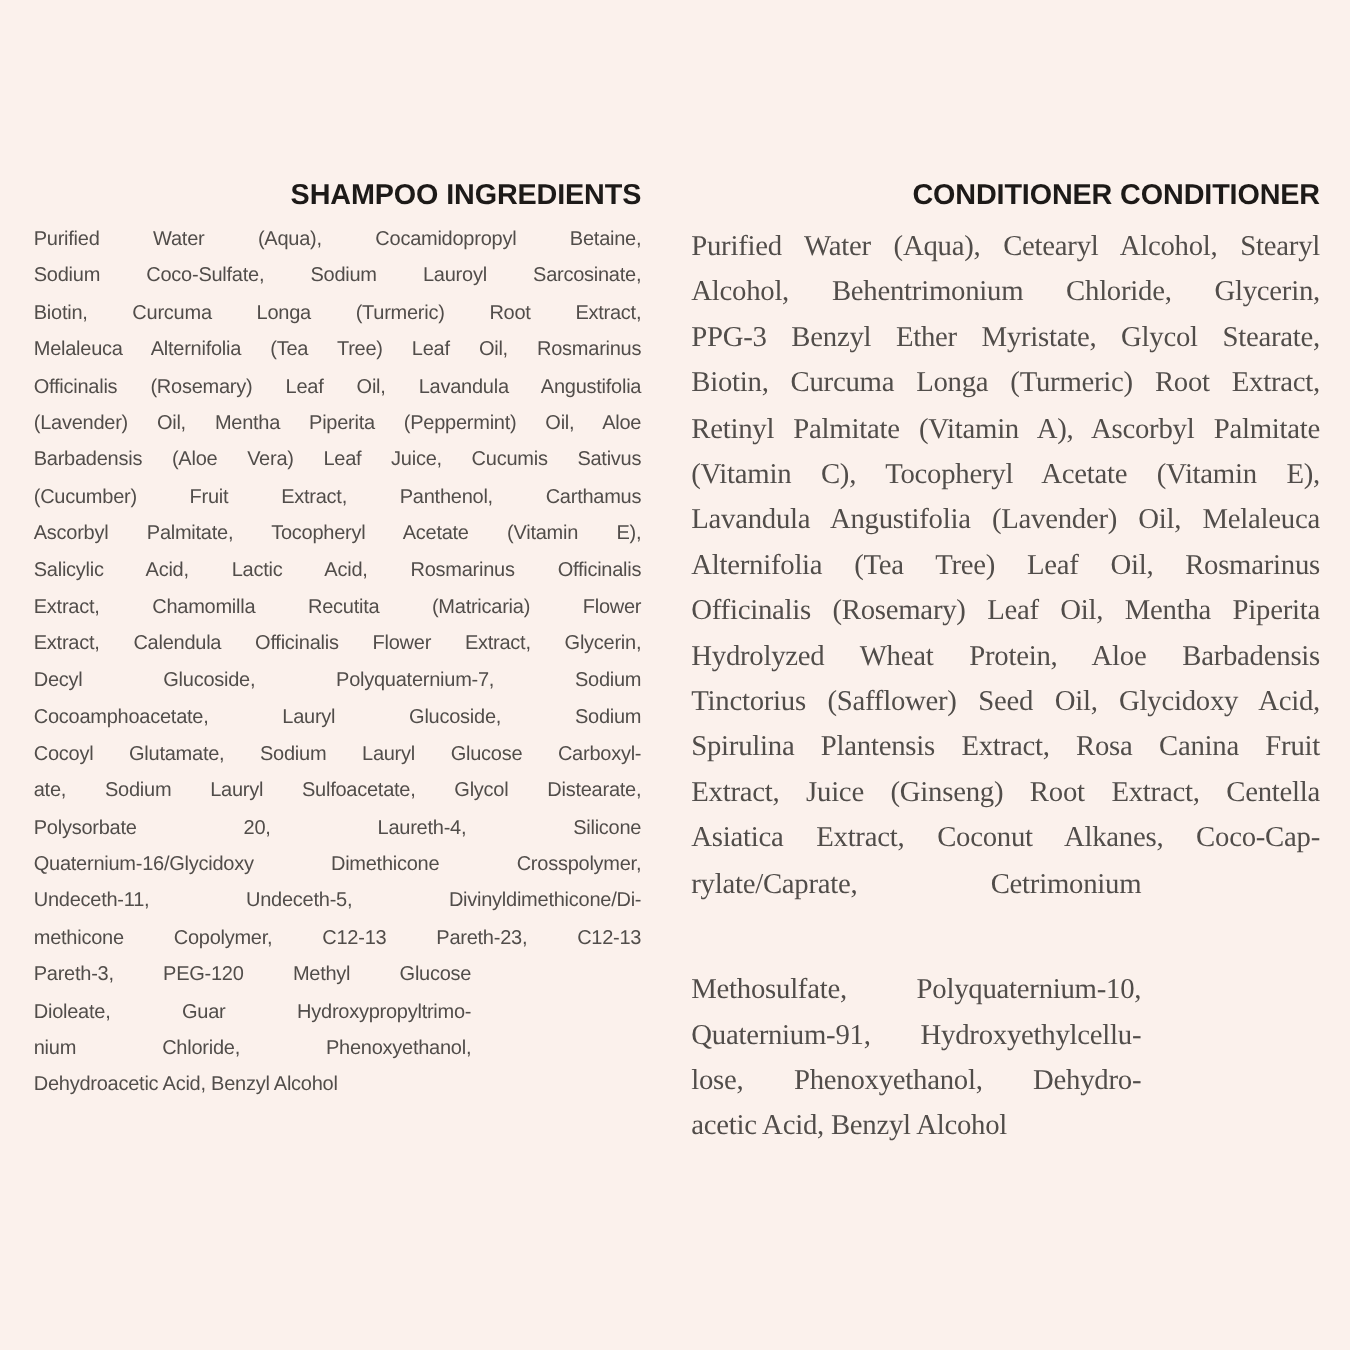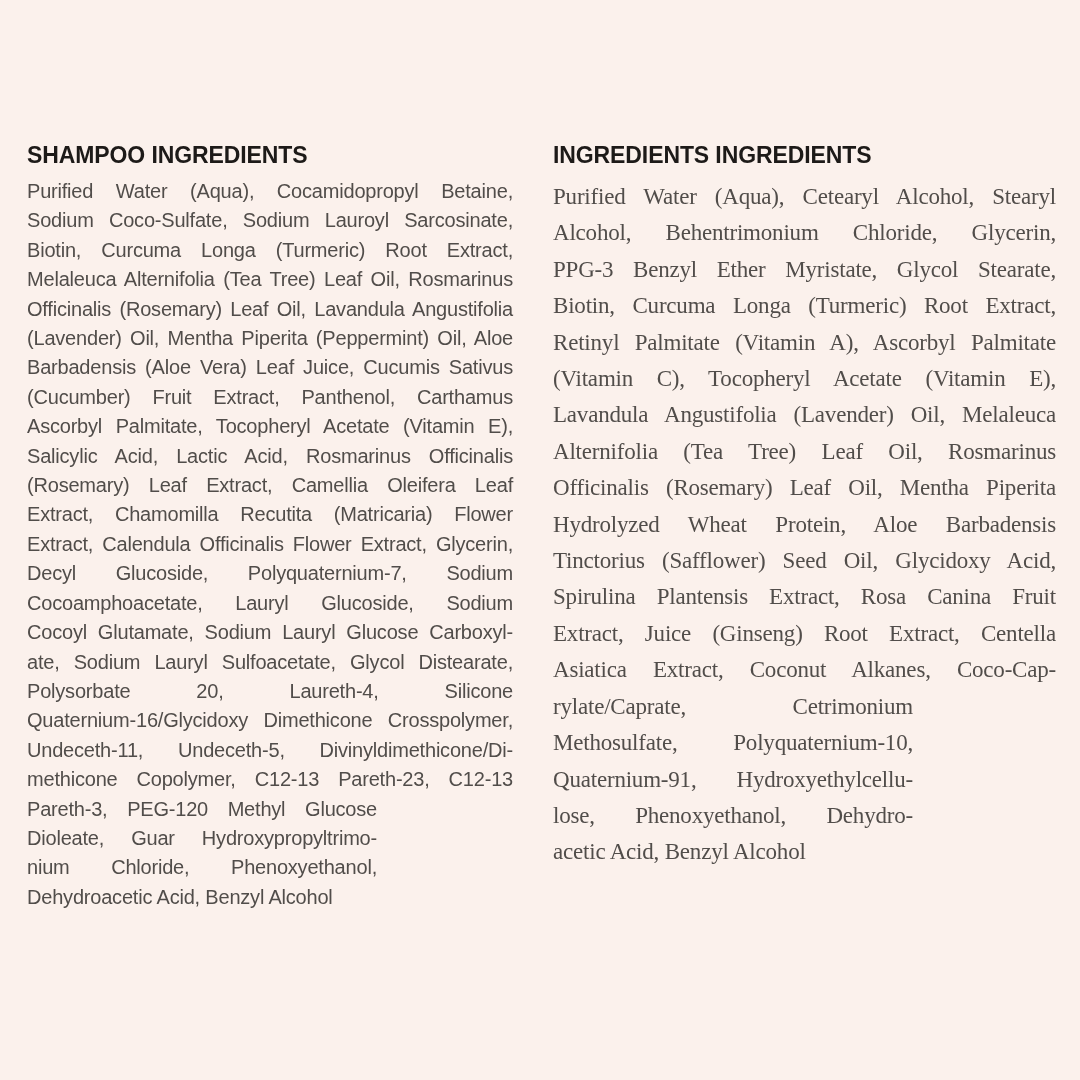--- a/index.html
+++ b/index.html
@@ -26,27 +26,28 @@
     left: 553px;
     width: 503px;
   }
   .col-title {
     margin: 0;
     font-size: 23px;
     line-height: 28px;
     font-weight: 600;
     letter-spacing: -0.1px;
     color: var(--hd, #1d1a18);
+    text-align: right;
   }
   .lines {
     color: var(--fg, #514d4a);
   }
   .col-shampoo .lines {
     margin-top: 8px;
-    font-size: 20px;
+    font-size: 16px;
     line-height: 29.4px;
     letter-spacing: -0.2px;
   }
   .col-conditioner .lines {
     margin-top: 10px;
     font-size: 23px;
     line-height: 36.4px;
     letter-spacing: -0.2px;
     font-family: Liberation Serif, serif;
   }
@@ -67,54 +68,53 @@
       <div class="line">Purified Water (Aqua), Cocamidopropyl Betaine,</div>
       <div class="line">Sodium Coco-Sulfate, Sodium Lauroyl Sarcosinate,</div>
       <div class="line">Biotin, Curcuma Longa (Turmeric) Root Extract,</div>
       <div class="line">Melaleuca Alternifolia (Tea Tree) Leaf Oil, Rosmarinus</div>
       <div class="line">Officinalis (Rosemary) Leaf Oil, Lavandula Angustifolia</div>
       <div class="line">(Lavender) Oil, Mentha Piperita (Peppermint) Oil, Aloe</div>
       <div class="line">Barbadensis (Aloe Vera) Leaf Juice, Cucumis Sativus</div>
       <div class="line">(Cucumber) Fruit Extract, Panthenol, Carthamus</div>
       <div class="line">Ascorbyl Palmitate, Tocopheryl Acetate (Vitamin E),</div>
       <div class="line">Salicylic Acid, Lactic Acid, Rosmarinus Officinalis</div>
-      <div class="line">(Rosemary) Leaf Extract, Camellia Oleifera Leaf</div>
       <div class="line">Extract, Chamomilla Recutita (Matricaria) Flower</div>
       <div class="line">Extract, Calendula Officinalis Flower Extract, Glycerin,</div>
       <div class="line">Decyl Glucoside, Polyquaternium-7, Sodium</div>
       <div class="line">Cocoamphoacetate, Lauryl Glucoside, Sodium</div>
       <div class="line">Cocoyl Glutamate, Sodium Lauryl Glucose Carboxyl-</div>
       <div class="line">ate, Sodium Lauryl Sulfoacetate, Glycol Distearate,</div>
       <div class="line">Polysorbate 20, Laureth-4, Silicone</div>
       <div class="line">Quaternium-16/Glycidoxy Dimethicone Crosspolymer,</div>
       <div class="line">Undeceth-11, Undeceth-5, Divinyldimethicone/Di-</div>
       <div class="line">methicone Copolymer, C12-13 Pareth-23, C12-13</div>
       <div class="line" style="width: 350px;">Pareth-3, PEG-120 Methyl Glucose</div>
       <div class="line" style="width: 350px;">Dioleate, Guar Hydroxypropyltrimo-</div>
       <div class="line" style="width: 350px;">nium Chloride, Phenoxyethanol,</div>
       <div class="line last" style="width: 350px;">Dehydroacetic Acid, Benzyl Alcohol</div>
     </div>
 </section>
 
 <section class="column col-conditioner">
-  <h2 class="col-title">INGREDIENTS INGREDIENTS</h2>
+  <h2 class="col-title">CONDITIONER CONDITIONER</h2>
   <div class="lines">
       <div class="line">Purified Water (Aqua), Cetearyl Alcohol, Stearyl</div>
       <div class="line">Alcohol, Behentrimonium Chloride, Glycerin,</div>
       <div class="line">PPG-3 Benzyl Ether Myristate, Glycol Stearate,</div>
       <div class="line">Biotin, Curcuma Longa (Turmeric) Root Extract,</div>
       <div class="line">Retinyl Palmitate (Vitamin A), Ascorbyl Palmitate</div>
       <div class="line">(Vitamin C), Tocopheryl Acetate (Vitamin E),</div>
       <div class="line">Lavandula Angustifolia (Lavender) Oil, Melaleuca</div>
       <div class="line">Alternifolia (Tea Tree) Leaf Oil, Rosmarinus</div>
       <div class="line">Officinalis (Rosemary) Leaf Oil, Mentha Piperita</div>
       <div class="line">Hydrolyzed Wheat Protein, Aloe Barbadensis</div>
       <div class="line">Tinctorius (Safflower) Seed Oil, Glycidoxy Acid,</div>
       <div class="line">Spirulina Plantensis Extract, Rosa Canina Fruit</div>
       <div class="line">Extract, Juice (Ginseng) Root Extract, Centella</div>
       <div class="line">Asiatica Extract, Coconut Alkanes, Coco-Cap-</div>
       <div class="line" style="width: 360px;">rylate/Caprate, Cetrimonium</div>
-      <div class="line" style="width: 360px;">Methosulfate, Polyquaternium-10,</div>
+      <div class="line" style="width: 360px; margin-top: 48px;">Methosulfate, Polyquaternium-10,</div>
       <div class="line" style="width: 360px;">Quaternium-91, Hydroxyethylcellu-</div>
       <div class="line" style="width: 360px;">lose, Phenoxyethanol, Dehydro-</div>
       <div class="line last" style="width: 360px;">acetic Acid, Benzyl Alcohol</div>
     </div>
 </section>
 
 </body></html>

